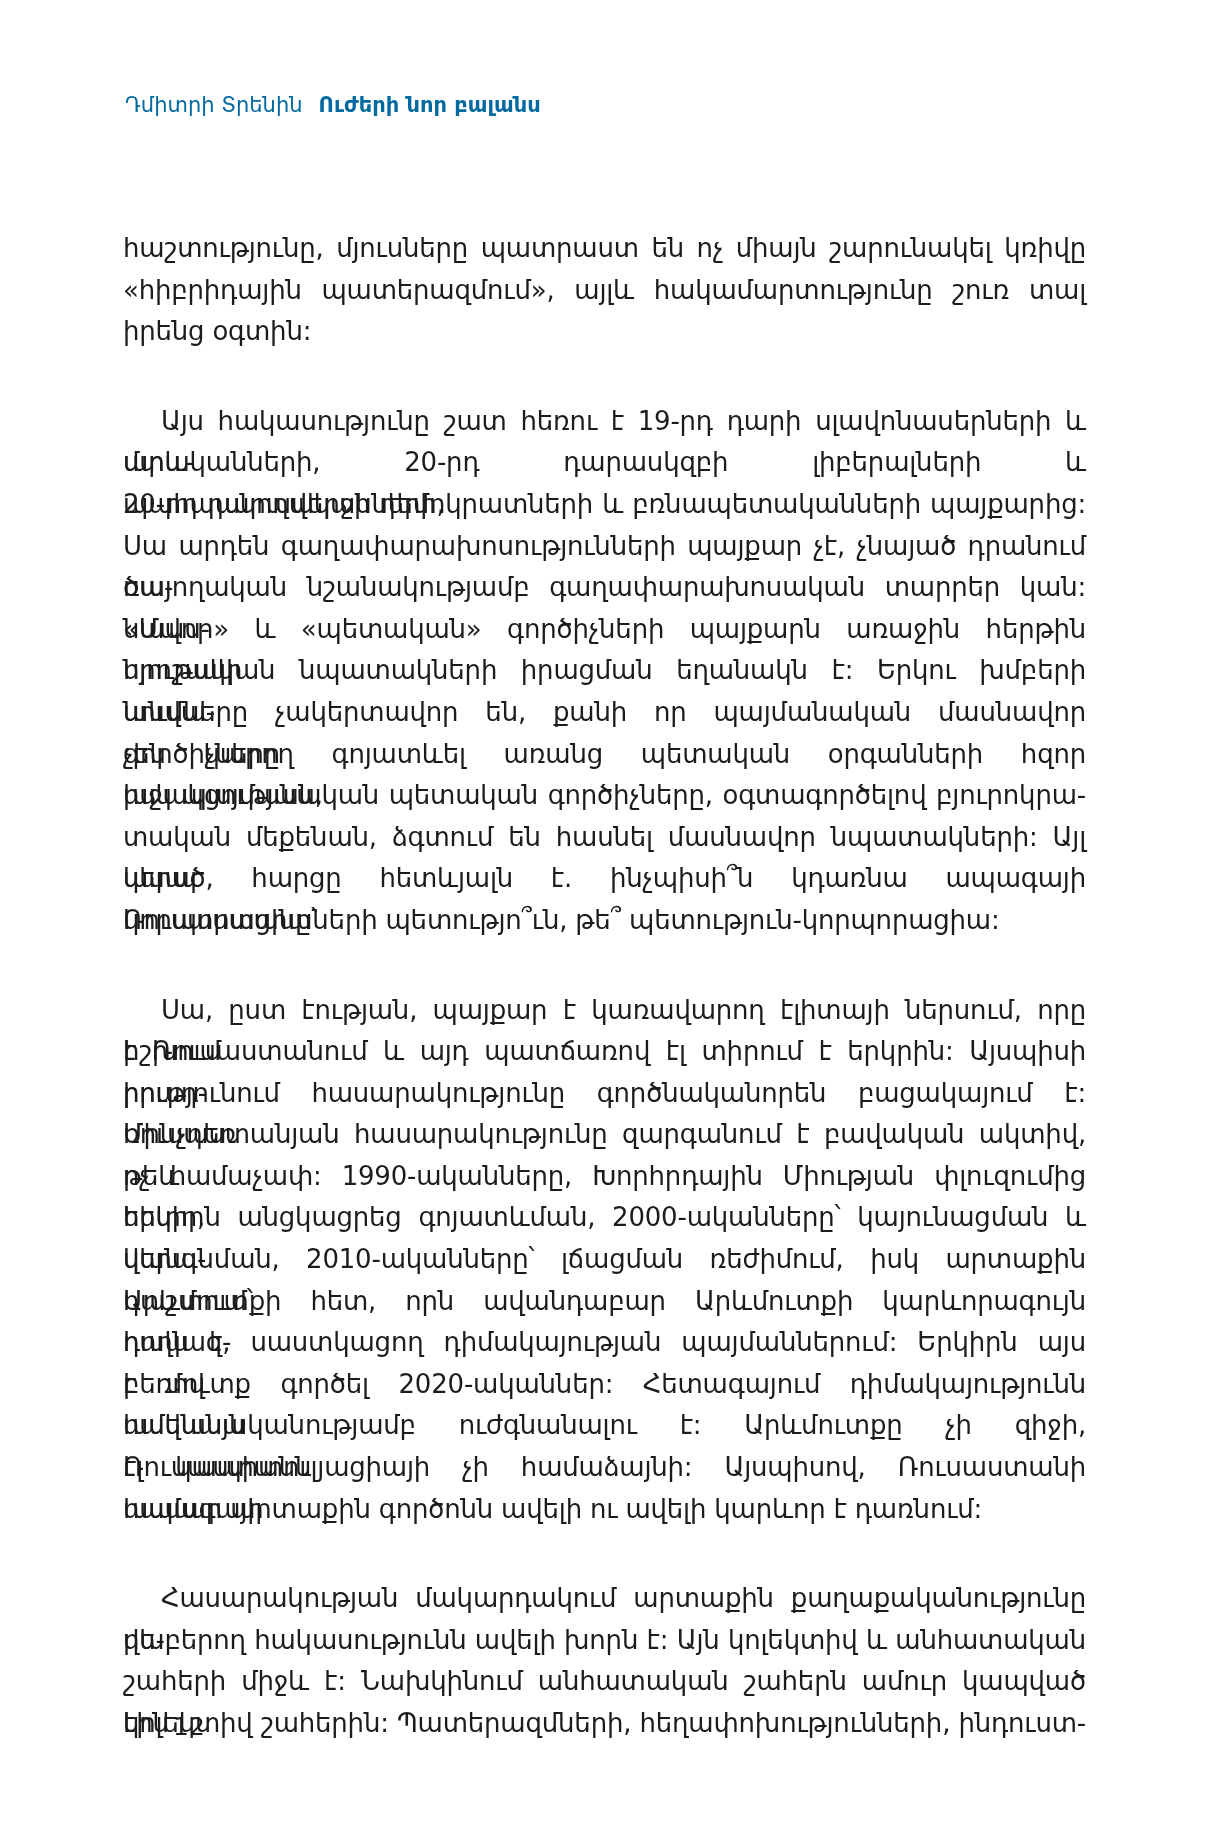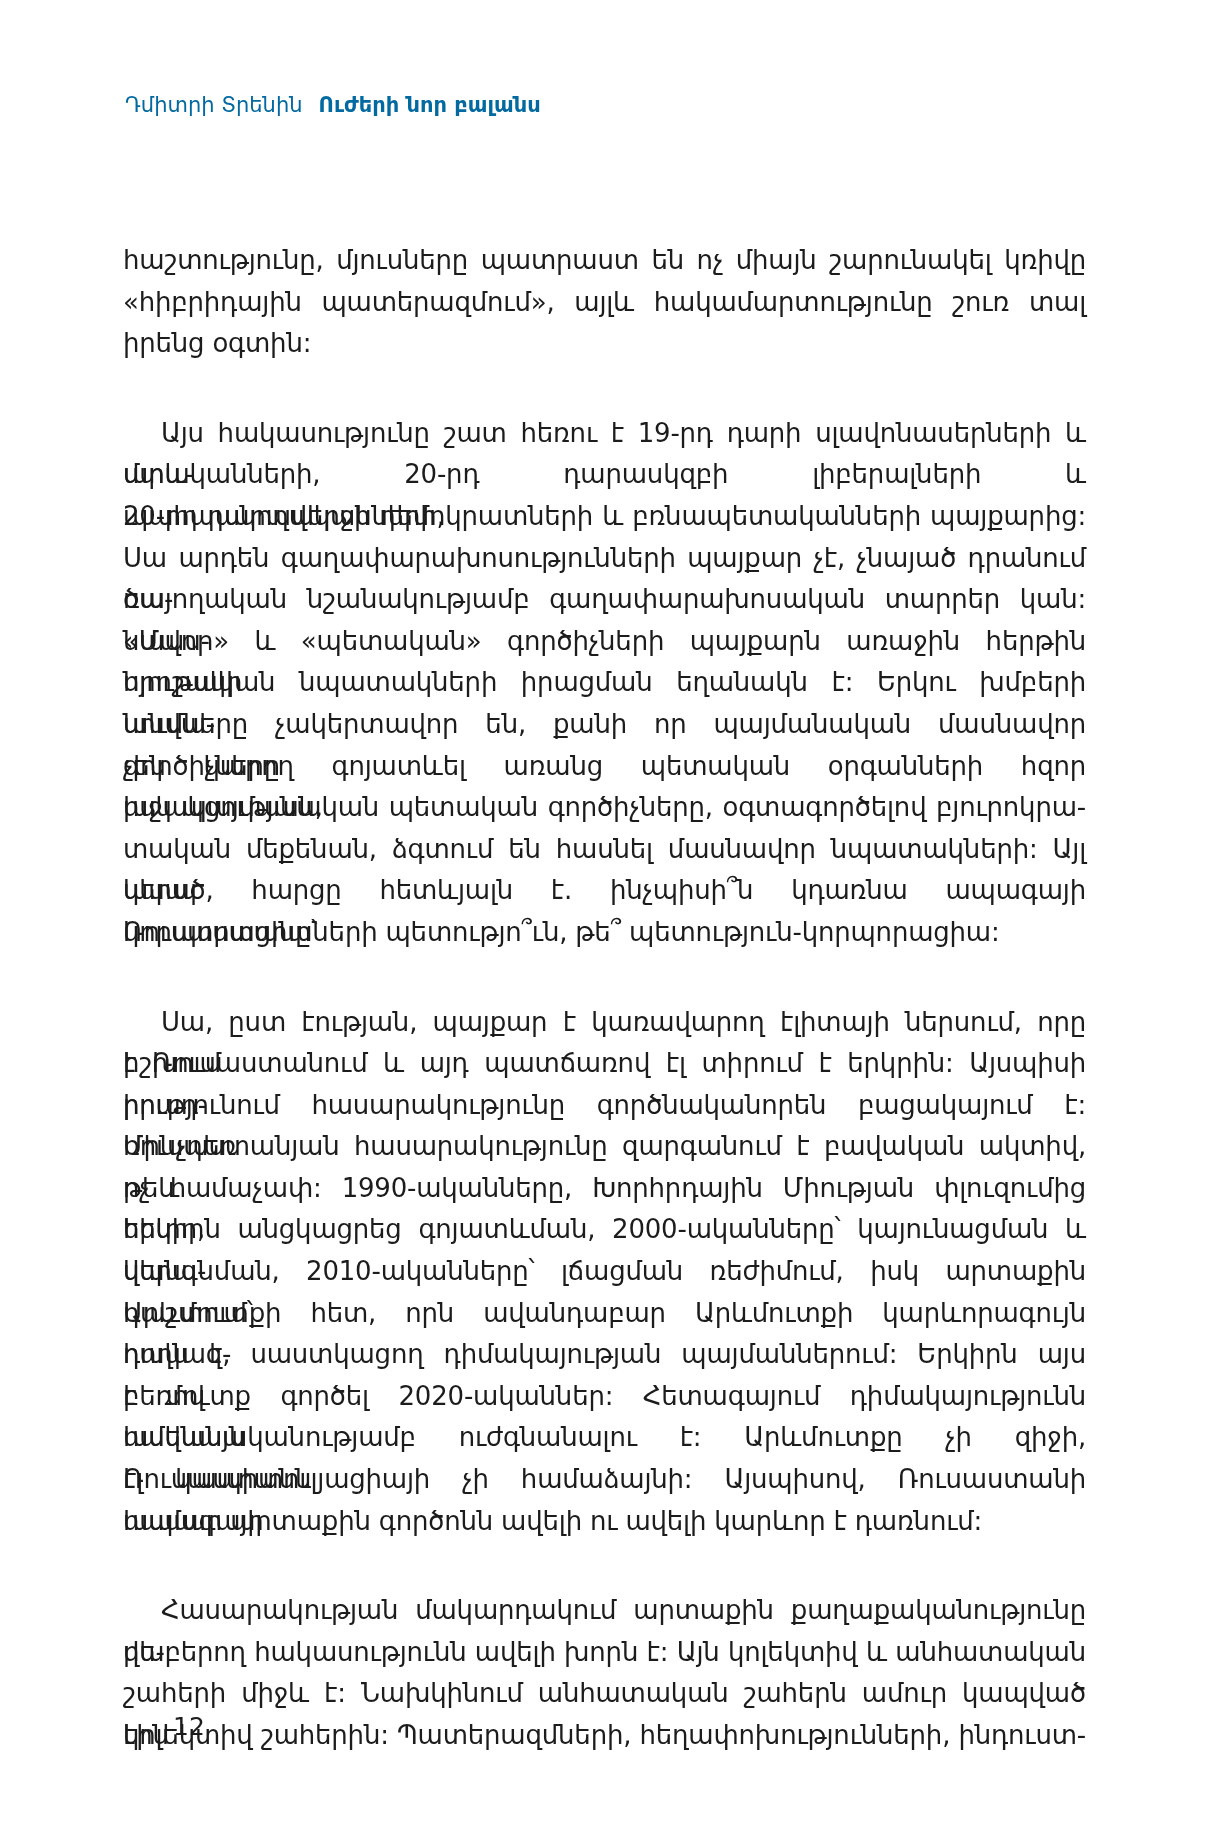--- a/index.html
+++ b/index.html
@@ -28,21 +28,21 @@
   .running-head .author {
     font-weight: 400;
     margin-right: 16px;
   }
   .running-head .book-title {
     font-weight: 700;
   }
   .body-text {
     position: absolute;
     left: 123px;
-    top: 240px;
+    top: 228px;
     width: 963px;
   }
   .text-line {
     font-size: 26px;
     line-height: 41.6px;
     height: 41.6px;
     text-align: justify;
     text-align-last: justify;
     white-space: normal;
     letter-spacing: -0.2px;

